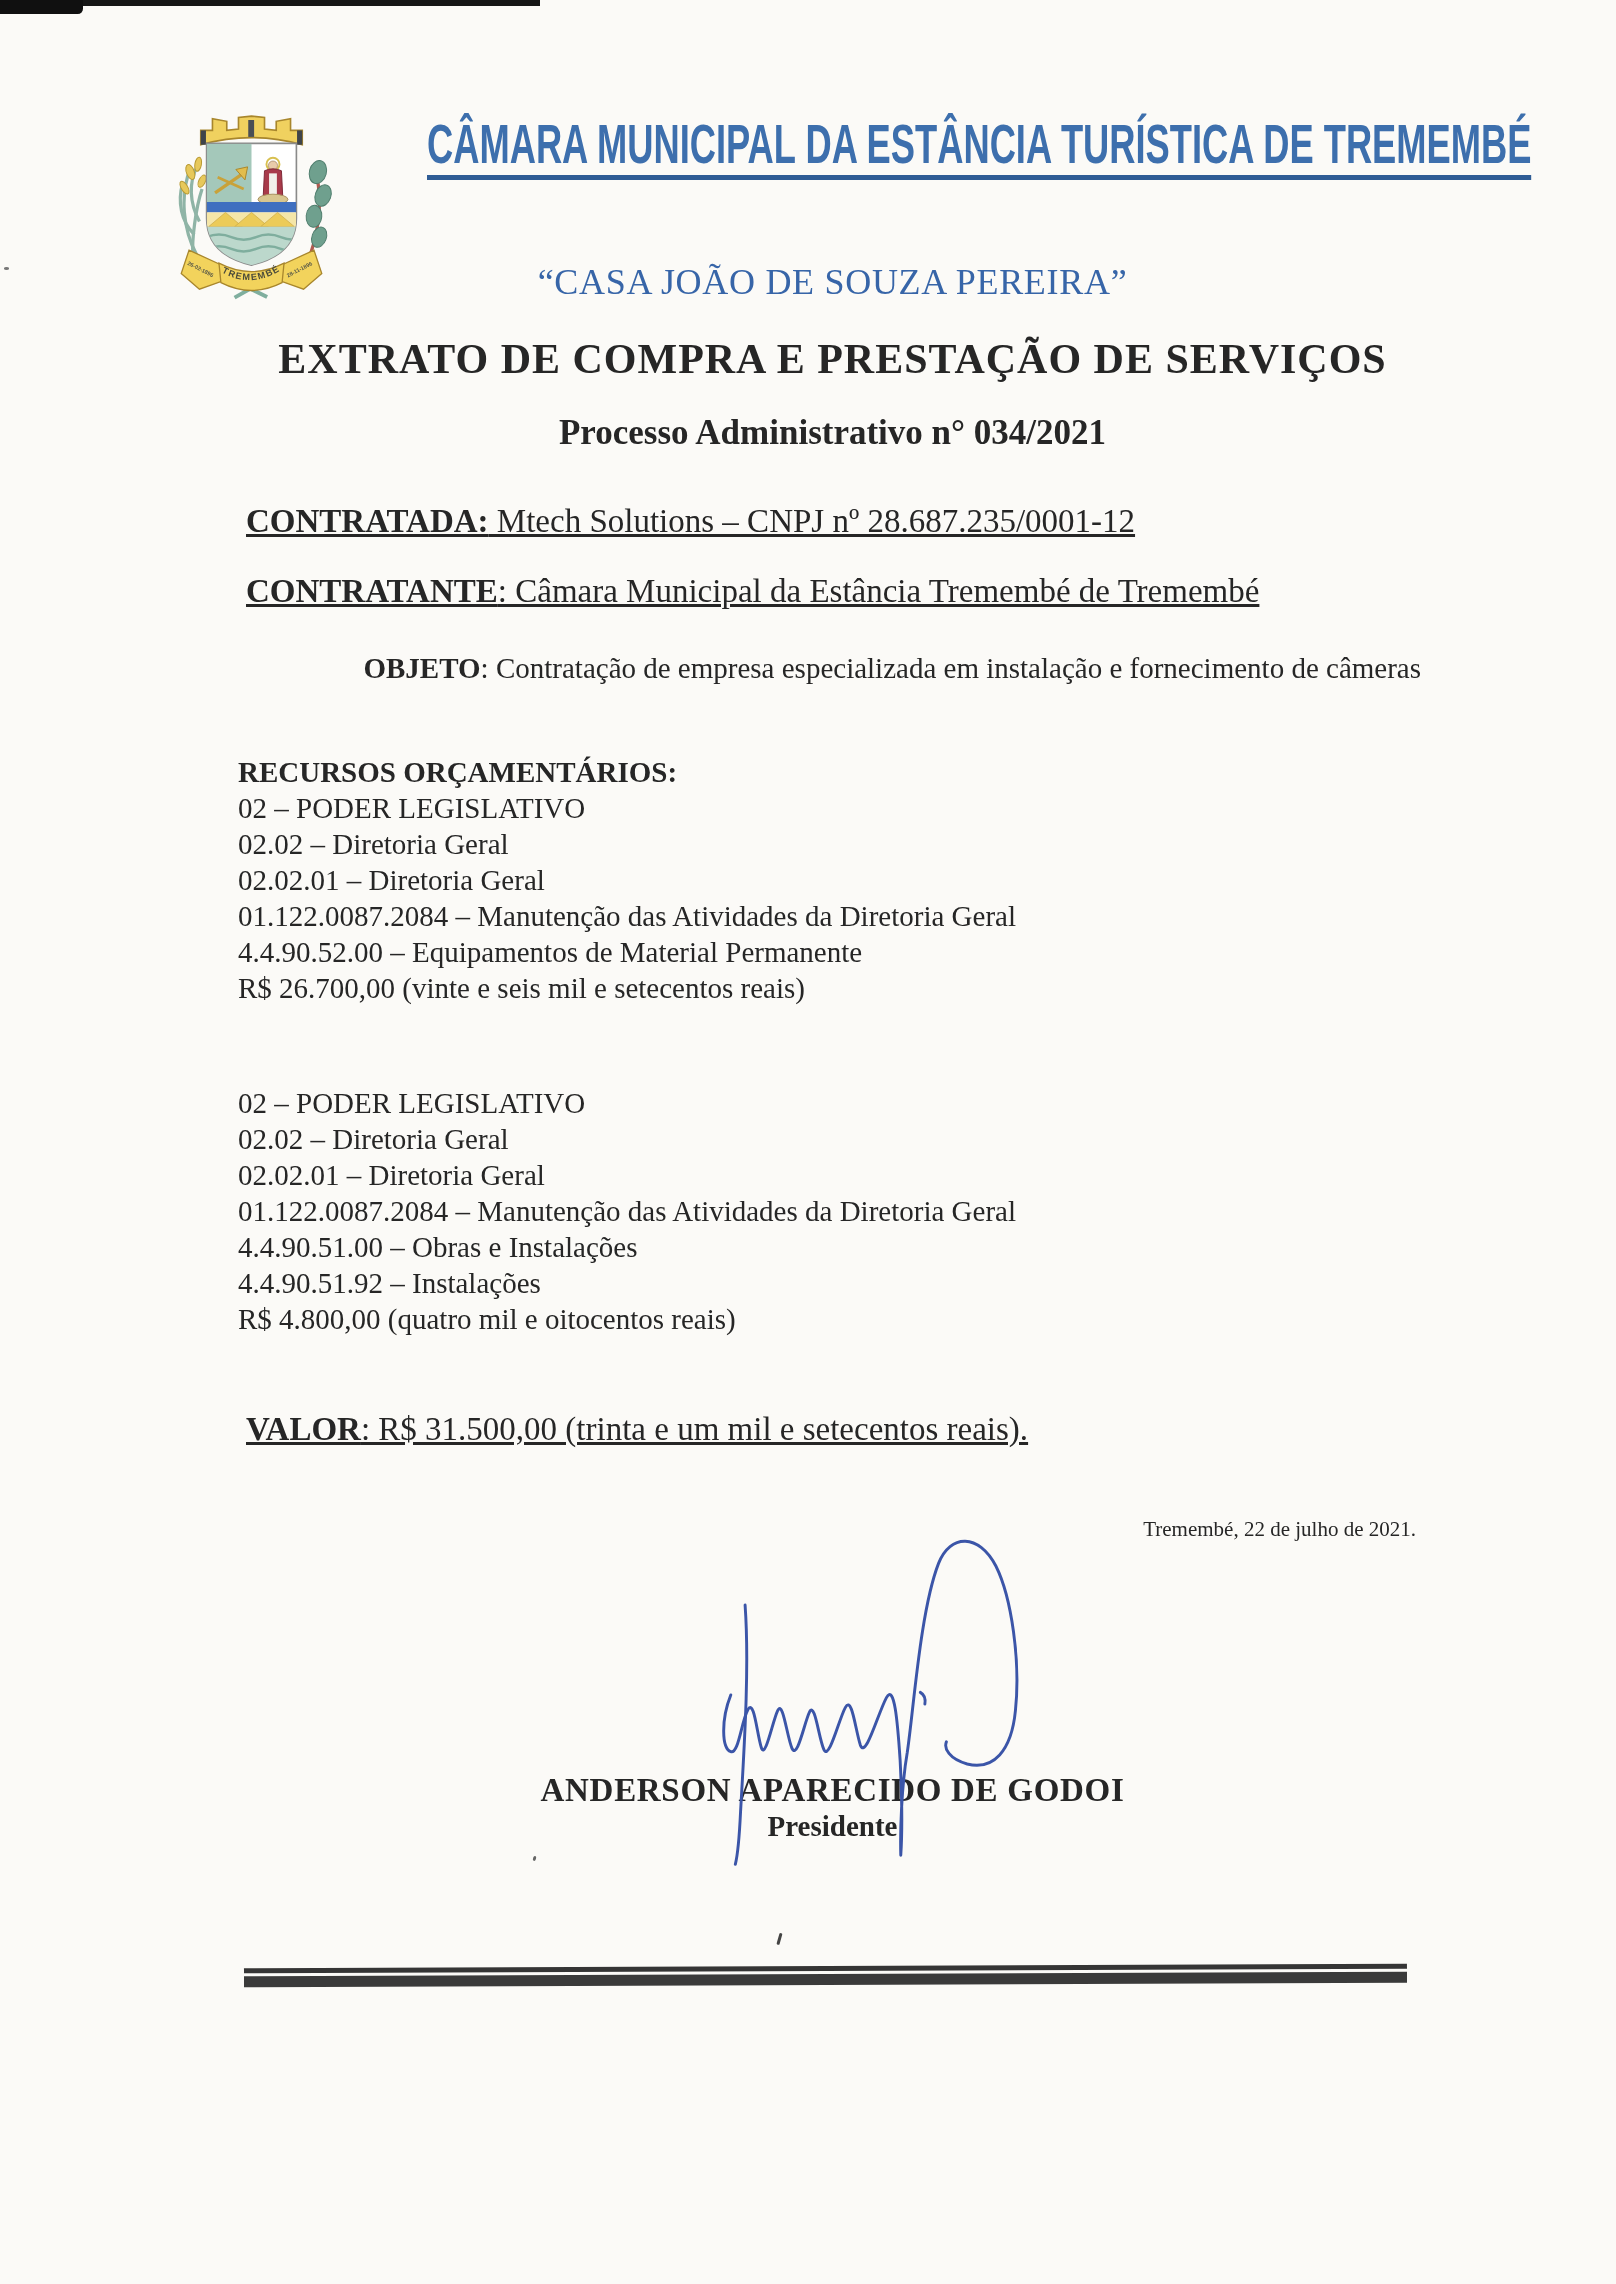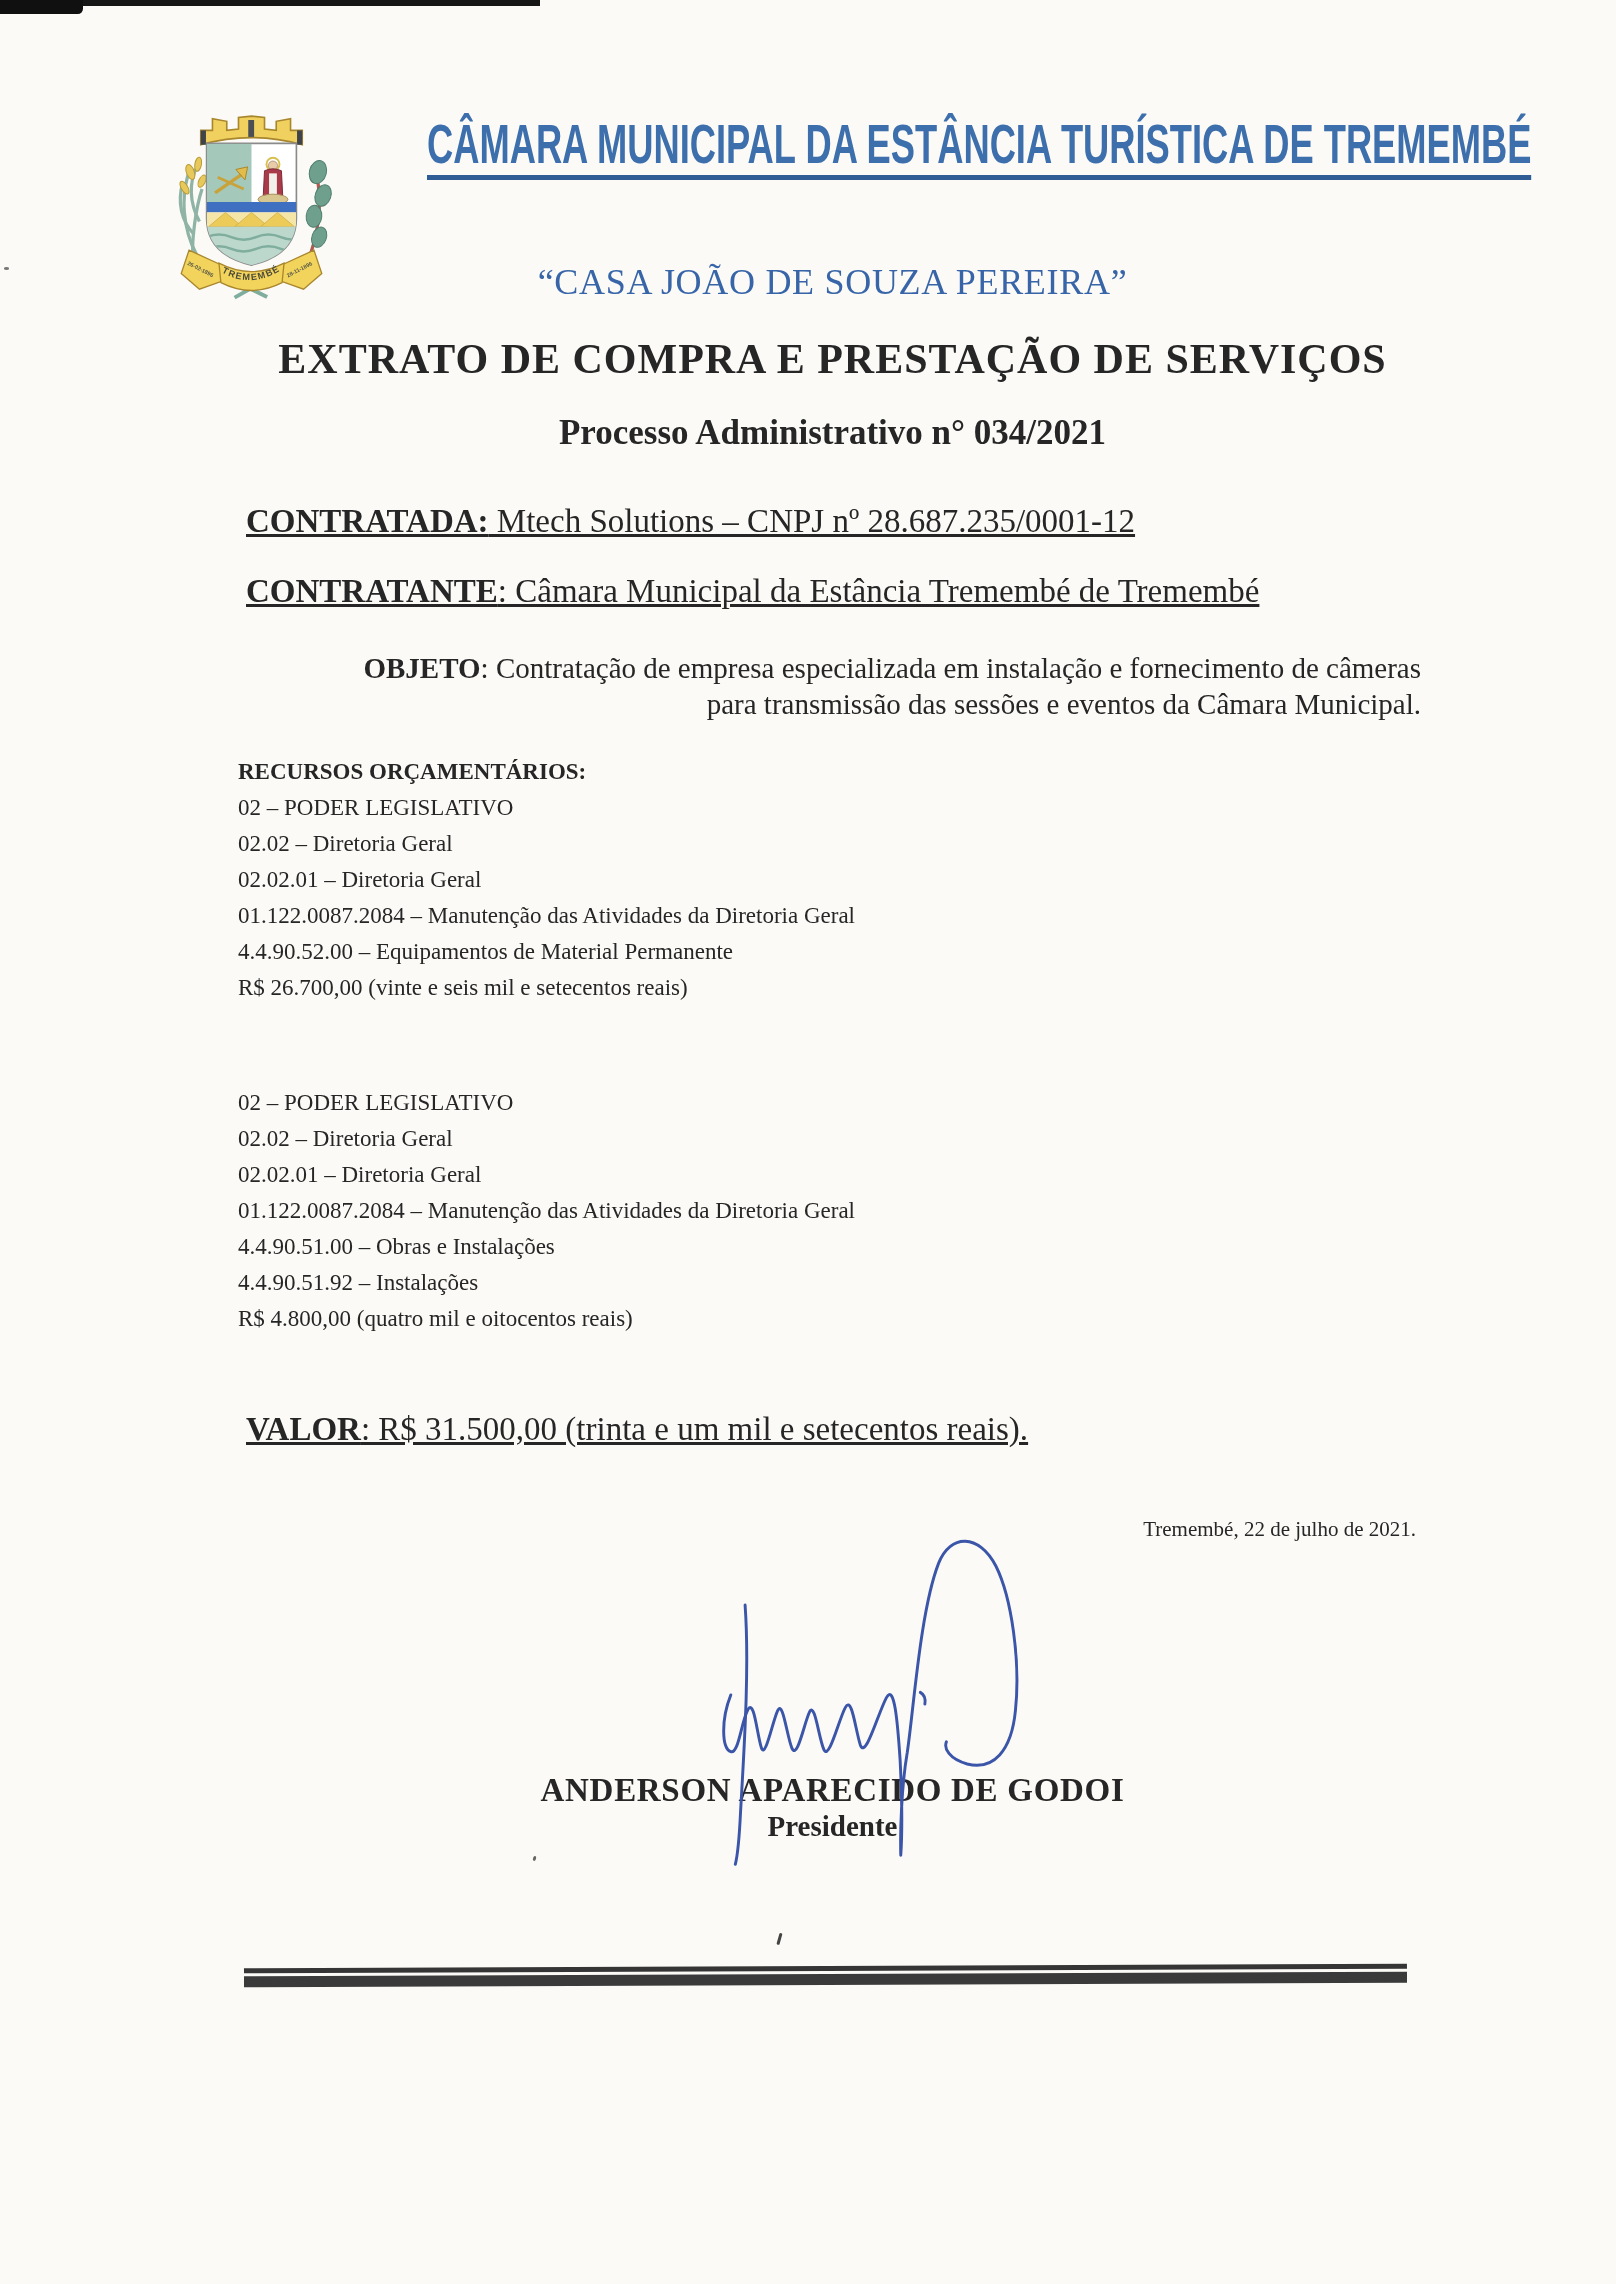--- a/index.html
+++ b/index.html
@@ -28,21 +28,21 @@
     border-bottom:5.2px solid #2f5c95;
     padding-bottom:3.3px;
   }
   .center-line{left:0;width:1665px;text-align:center;white-space:nowrap;}
   .casa-line{top:261px;font-size:36px;color:#3765a8;letter-spacing:0.7px;}
   .doc-heading{top:335px;font-size:42px;font-weight:bold;letter-spacing:1px;}
   .doc-process{top:413px;font-size:35px;font-weight:bold;}
   
   .bodyline{left:246px;font-size:33px;line-height:36px;white-space:nowrap;text-decoration:underline;}
   .para{left:238px;font-size:29px;line-height:36px;width:1183px;}
-  .blocklines{left:238px;font-size:23px;line-height:36px;}
+  .blocklines{left:238px;font-size:29px;line-height:36px;}
   b{font-weight:bold;}
   .dateline{right:201px;top:1517px;font-size:21px;white-space:nowrap;}
   .signer-name{top:1772px;font-size:33px;font-weight:bold;letter-spacing:0.7px;}
   .signer-title{top:1810px;font-size:29px;font-weight:bold;}
   
   .footer-rule{left:244px;top:1966px;width:1163px;transform:rotate(-0.22deg);}
   .footer-rule .thin{height:4.6px;background:#353535;}
   .footer-rule .gap{height:3.9px;}
   .footer-rule .thick{height:10.4px;background:#3a3a3a;}
   
@@ -148,21 +148,21 @@
   <span>CÂMARA MUNICIPAL DA ESTÂNCIA TURÍSTICA DE TREMEMBÉ</span>
 </div>
 <div class="abs center-line casa-line">“CASA JOÃO DE SOUZA PEREIRA”</div>
 <div class="abs center-line doc-heading">EXTRATO DE COMPRA E PRESTAÇÃO DE SERVIÇOS</div>
 <div class="abs center-line doc-process">Processo Administrativo n° 034/2021</div>
 
 <div class="abs bodyline" style="top:503px;"><b>CONTRATADA:</b><span> Mtech Solutions – CNPJ nº 28.687.235/0001-12</span></div>
 
 <div class="abs bodyline" style="top:573px;"><b>CONTRATANTE</b><span>: Câmara Municipal da Estância Tremembé de Tremembé</span></div>
 
-<div class="abs para" style="top:650px;text-align:right;"><b>OBJETO</b><span>: Contratação de empresa especializada em instalação e fornecimento de câmeras</span><br><span>para transmissão das sessões e eventos da Câmara Municipal.</span></div>
+<div class="abs para" style="top:650px;text-align:right;"><b>OBJETO</b><span>: Contratação de empresa especializada em instalação e fornecimento de câmeras</span><br></div>
 
 <div class="abs blocklines" style="top:754px;">
   <div><b>RECURSOS ORÇAMENTÁRIOS:</b></div>
   <div>02 – PODER LEGISLATIVO</div>
   <div>02.02 – Diretoria Geral</div>
   <div>02.02.01 – Diretoria Geral</div>
   <div>01.122.0087.2084 – Manutenção das Atividades da Diretoria Geral</div>
   <div>4.4.90.52.00 – Equipamentos de Material Permanente</div>
   <div>R$ 26.700,00 (vinte e seis mil e setecentos reais)</div>
 </div>

